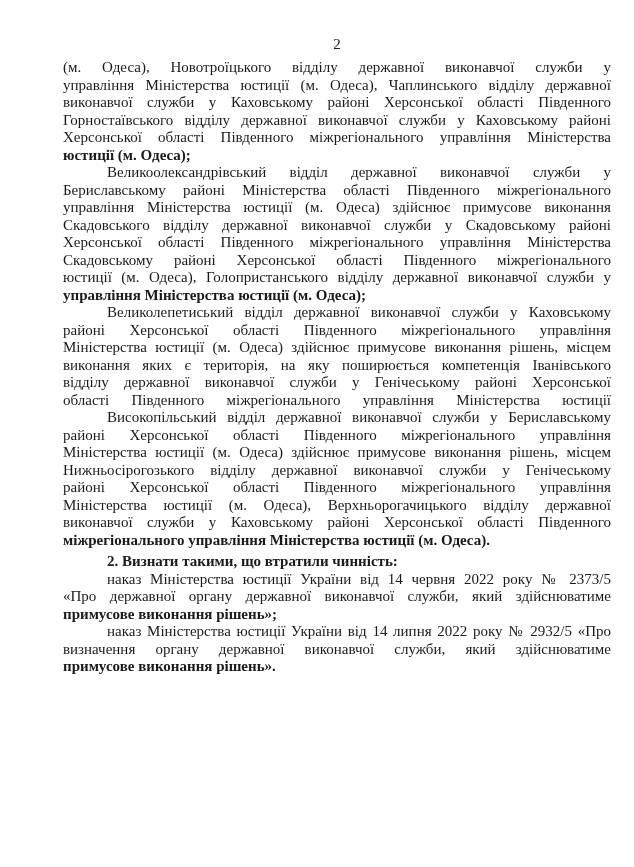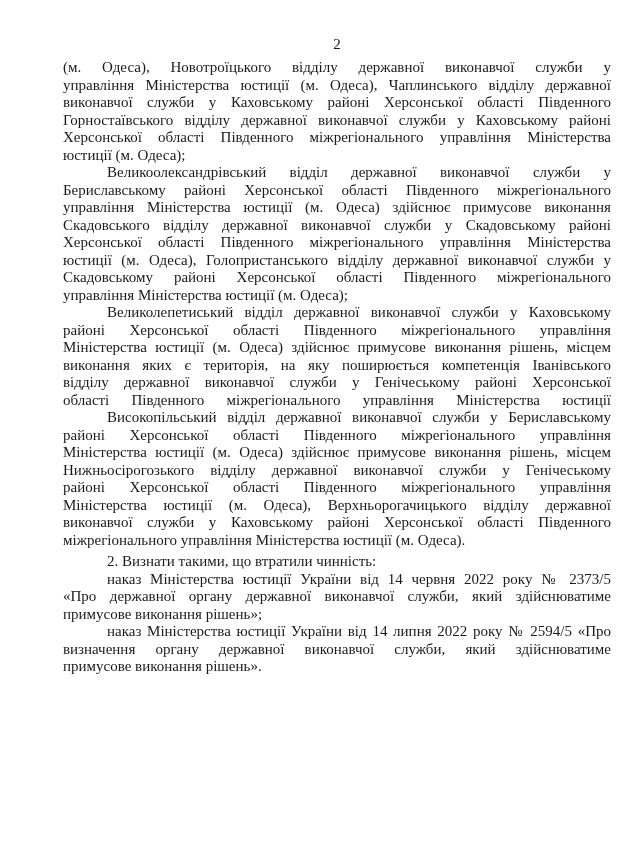--- a/index.html
+++ b/index.html
@@ -46,46 +46,47 @@
   }
   .line::after {
     content: "";
     display: inline-block;
     width: 100%;
     height: 0;
   }
   .line.last {
     text-align: center;
     text-align-last: left;
+    font-weight: bold;
   }
   .line.last::after { content: none; }
   .line.indent { text-indent: 44px; }
 </style>
 </head>
 <body>
 
 <div class="page">
   <div class="page-number">2</div>
   <div class="doc-body">
       <div class="paragraph">
         <div class="line">(м. Одеса), Новотроїцького відділу державної виконавчої служби у</div>
         <div class="line">управління Міністерства юстиції (м. Одеса), Чаплинського відділу державної</div>
         <div class="line">виконавчої служби у Каховському районі Херсонської області Південного</div>
         <div class="line">Горностаївського відділу державної виконавчої служби у Каховському районі</div>
         <div class="line">Херсонської області Південного міжрегіонального управління Міністерства</div>
         <div class="line last">юстиції (м. Одеса);</div>
       </div>
       <div class="paragraph">
         <div class="line indent">Великоолександрівський відділ державної виконавчої служби у</div>
-        <div class="line">Бериславському районі Херсонської області Південного міжрегіонального</div>
+        <div class="line">Бериславському районі Міністерства області Південного міжрегіонального</div>
         <div class="line">управління Міністерства юстиції (м. Одеса) здійснює примусове виконання</div>
         <div class="line">Скадовського відділу державної виконавчої служби у Скадовському районі</div>
         <div class="line">Херсонської області Південного міжрегіонального управління Міністерства</div>
+        <div class="line">Скадовському районі Херсонської області Південного міжрегіонального</div>
         <div class="line">юстиції (м. Одеса), Голопристанського відділу державної виконавчої служби у</div>
-        <div class="line">Скадовському районі Херсонської області Південного міжрегіонального</div>
         <div class="line last">управління Міністерства юстиції (м. Одеса);</div>
       </div>
       <div class="paragraph">
         <div class="line indent">Великолепетиський відділ державної виконавчої служби у Каховському</div>
         <div class="line">районі Херсонської області Південного міжрегіонального управління</div>
         <div class="line">Міністерства юстиції (м. Одеса) здійснює примусове виконання рішень, місцем</div>
         <div class="line">виконання яких є територія, на яку поширюється компетенція Іванівського</div>
         <div class="line">відділу державної виконавчої служби у Генічеському районі Херсонської</div>
         <div class="line">області Південного міжрегіонального управління Міністерства юстиції</div>
       </div>
@@ -101,18 +102,18 @@
       </div>
       <div class="paragraph gap-before">
         <div class="line last indent">2. Визнати такими, що втратили чинність:</div>
       </div>
       <div class="paragraph">
         <div class="line indent">наказ Міністерства юстиції України від 14 червня 2022 року № 2373/5</div>
         <div class="line">«Про державної органу державної виконавчої служби, який здійснюватиме</div>
         <div class="line last">примусове виконання рішень»;</div>
       </div>
       <div class="paragraph">
-        <div class="line indent">наказ Міністерства юстиції України від 14 липня 2022 року № 2594/5 «Про</div>
+        <div class="line indent">наказ Міністерства юстиції України від 14 липня 2022 року № 2932/5 «Про</div>
         <div class="line">визначення органу державної виконавчої служби, який здійснюватиме</div>
         <div class="line last">примусове виконання рішень».</div>
       </div>
     </div>
 </div>
 
 </body></html>

